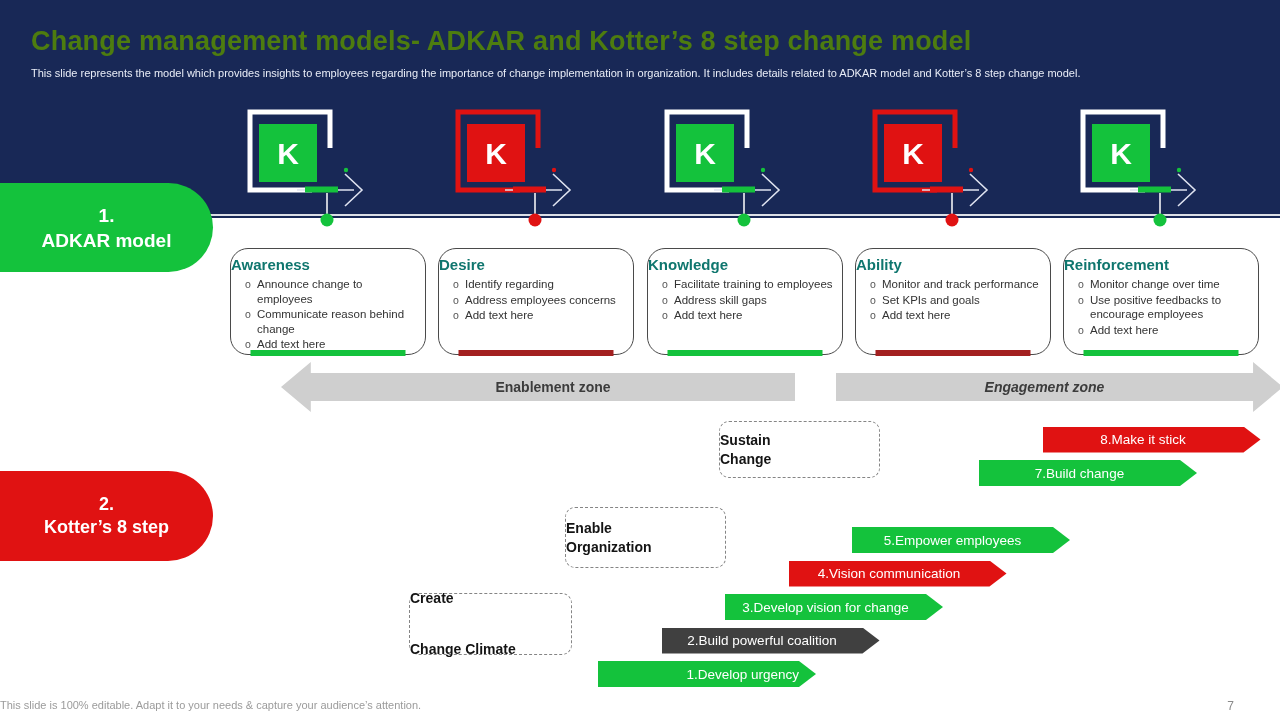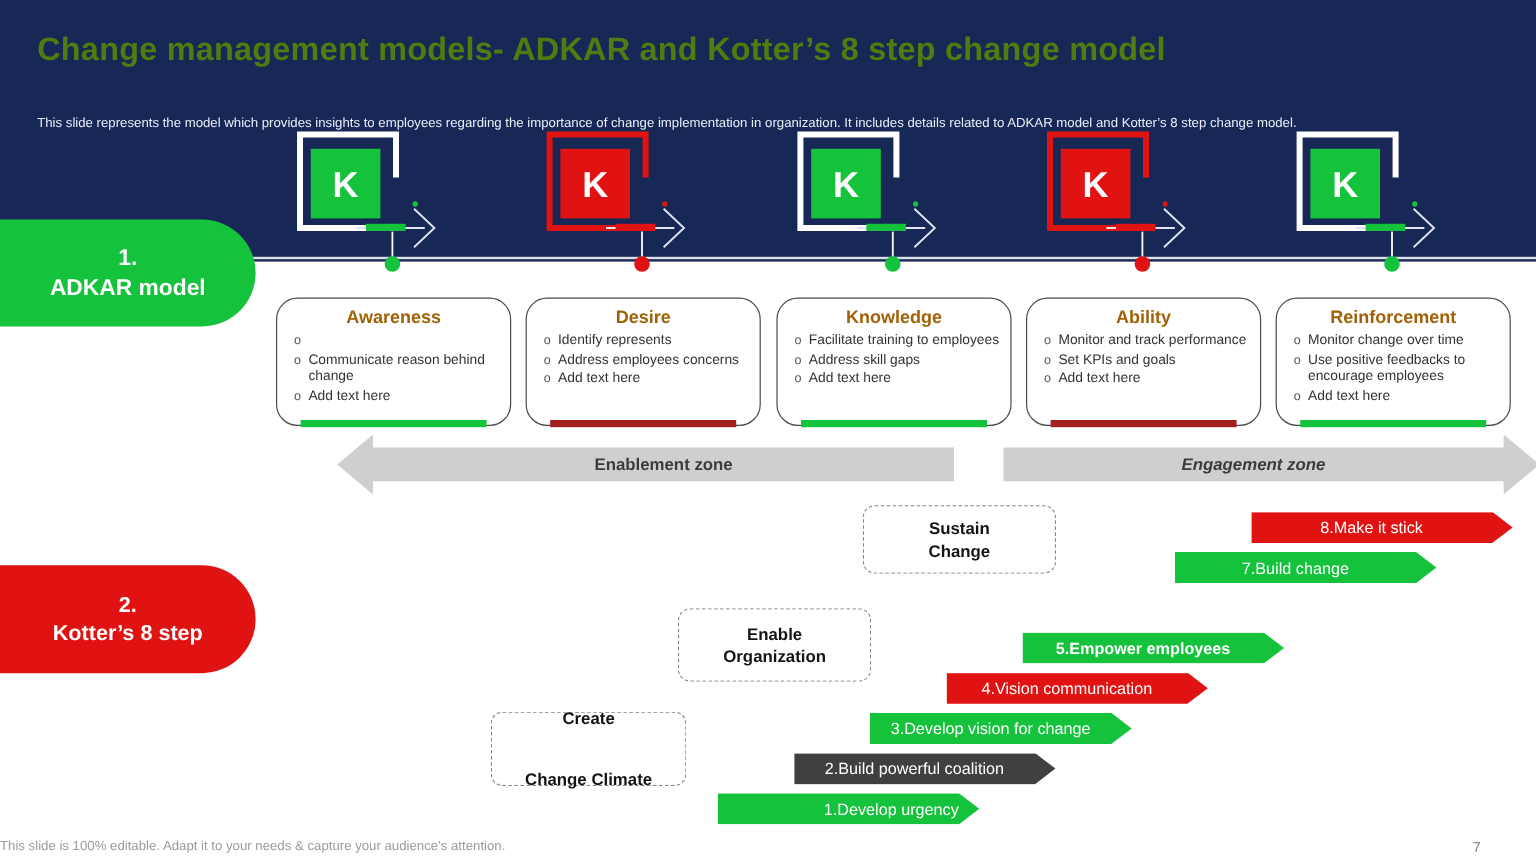--- a/index.html
+++ b/index.html
@@ -5,54 +5,54 @@
   * { margin:0; padding:0; box-sizing:border-box; }
   html,body { width:1280px; height:720px; }
   body { font-family:"Liberation Sans", sans-serif; background:#ffffff; overflow:hidden; }
   .slide { position:relative; width:1280px; height:720px; background:#ffffff; }
 
   
   .band { position:absolute; left:0; top:0; width:1280px; height:218px; background:#182856; }
   .band-line { position:absolute; left:0; top:214px; width:1280px; height:2px; background:rgba(255,255,255,.85); }
   .title { position:absolute; left:31px; top:26px; width:1220px; color:#4d7c0f;
            font-size:27px; font-weight:bold; letter-spacing:.2px; }
-  .subtitle { position:absolute; left:31px; top:67px; width:1180px; color:#e9edf7; font-size:11px;margin-top:30px; }
+  .subtitle { position:absolute; left:31px; top:67px; width:1180px; color:#e9edf7; font-size:11px; }
 
   
   .kicon { position:absolute; top:110px; width:150px; height:118px; overflow:visible; z-index:3; }
   .kicon text { font-family:"Liberation Sans", sans-serif; font-weight:bold; font-size:30px; fill:#ffffff; }
 
   
   .side-label { position:absolute; left:0; width:213px; color:#ffffff; text-align:center;
                 display:flex; flex-direction:column; justify-content:center; z-index:4;
                 border-radius:0 45px 45px 0; font-weight:bold; }
   .side-label.green { top:183px; height:89px; background:#14C23C; font-size:19px; line-height:25px; }
   .side-label.red   { top:471px; height:90px; background:#E01212; font-size:18px; line-height:23px; }
 
   
   .card { position:absolute; top:248px; width:196px; height:107px; background:#ffffff;
           border:1.4px solid #4a4a4a; border-radius:18px; }
-  .card-title { text-align:center; margin-top:7px; font-size:15px; font-weight:bold; color:#a16207; }
+  .card-title { text-align:left; margin-top:7px; font-size:15px; font-weight:bold; color:#0f766e; }
   .card ul { list-style:none; padding:4px 8px 0 8px; }
   .card li { display:flex; font-size:11.5px; line-height:14.5px; color:#333333; margin-bottom:1px; }
   .card li .marker { width:18px; flex:0 0 18px; text-align:center; color:#555555; font-size:10.5px; }
   .accent-bar { position:absolute; bottom:-2px; left:50%; transform:translateX(-50%);
                 width:155px; height:6px; }
 
   
   .zone { position:absolute; top:362px; height:50px; background:#cfcfcf; color:#3c3c3c;
           font-weight:bold; font-size:14px; display:flex; align-items:center; justify-content:center; }
   .zone.left  { left:281px; width:514px;
      clip-path:polygon(0 50%, 5.8% 0, 5.8% 22%, 100% 22%, 100% 78%, 5.8% 78%, 5.8% 100%); padding-left:30px; }
   .zone.right { left:836px; width:447px;
      clip-path:polygon(100% 50%, 93.3% 0, 93.3% 22%, 0 22%, 0 78%, 93.3% 78%, 93.3% 100%); padding-right:30px;font-style:italic; }
 
   
   .phase { position:absolute; background:#ffffff; border:1.6px dashed #858585; border-radius:10px;
-           display:flex; flex-direction:column; align-items:center; justify-content:center;
+           display:flex; flex-direction:column; align-items:flex-start; justify-content:center;
            font-weight:bold; font-size:14px; line-height:19px; color:#141414; text-align:center; }
   .phase.sustain { left:719px; top:421px; width:161px; height:57px; }
   .phase.enable  { left:565px; top:507px; width:161px; height:61px; }
   .phase.create  { left:409px; top:593px; width:163px; height:62px;gap:32px; }
 
   
   .step { position:absolute; width:218px; height:26px; color:#ffffff; font-size:13.5px;
           display:flex; align-items:center; justify-content:center; padding-right:17px;
           clip-path:polygon(0 0, calc(100% - 17px) 0, 100% 50%, calc(100% - 17px) 100%, 0 100%); }
 
@@ -140,39 +140,40 @@
   <div class="side-label red">
     <div>2.</div>
     <div>Kotter’s 8 step</div>
   </div>
 
   <div class="card" style="left:230px">
     <div class="card-title">Awareness</div>
     <ul>
       <li>
           <span class="marker">o</span>
+          <span>Announce change to employees</span>
         </li>
       <li>
           <span class="marker">o</span>
           <span>Communicate reason behind change</span>
         </li>
       <li>
           <span class="marker">o</span>
           <span>Add text here</span>
         </li>
     </ul>
     <div class="accent-bar" style="background-color: rgb(20, 194, 60);"></div>
   </div>
 
   <div class="card" style="left:438px">
     <div class="card-title">Desire</div>
     <ul>
       <li>
           <span class="marker">o</span>
-          <span>Identify represents</span>
+          <span>Identify regarding</span>
         </li>
       <li>
           <span class="marker">o</span>
           <span>Address employees concerns</span>
         </li>
       <li>
           <span class="marker">o</span>
           <span>Add text here</span>
         </li>
     </ul>
@@ -261,21 +262,21 @@
     </div>
   <div class="step" style="left: 661.5px; top: 627.5px; background-color: #404040;">
       <span>2.Build powerful coalition</span>
     </div>
   <div class="step" style="left: 725px; top: 594px; background-color: rgb(20, 194, 60);">
       <span>3.Develop vision for change</span>
     </div>
   <div class="step" style="left: 788.5px; top: 560.5px; background-color: rgb(224, 18, 18);">
       <span>4.Vision communication</span>
     </div>
-  <div class="step" style="left: 852px; top: 527px; background-color: rgb(20, 194, 60); font-weight: bold;">
+  <div class="step" style="left: 852px; top: 527px; background-color: rgb(20, 194, 60);">
       <span>5.Empower employees</span>
     </div>
   <div class="step" style="left: 979px; top: 460px; background-color: rgb(20, 194, 60);">
       <span>7.Build change</span>
     </div>
   <div class="step" style="left: 1042.5px; top: 426.5px; background-color: rgb(224, 18, 18);">
       <span>8.Make it stick</span>
     </div>
 
   <div class="footer-note">This slide is 100% editable. Adapt it to your needs &amp; capture your audience’s attention.</div>

